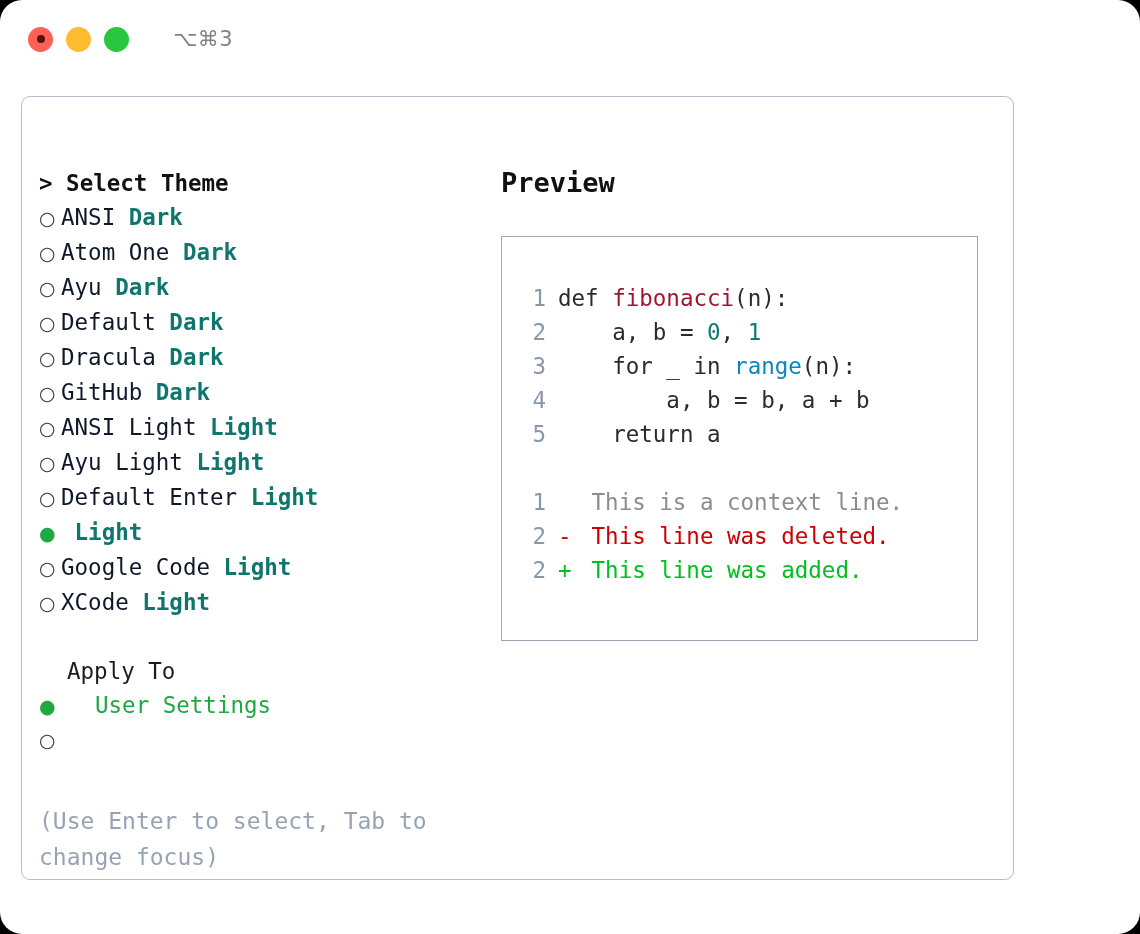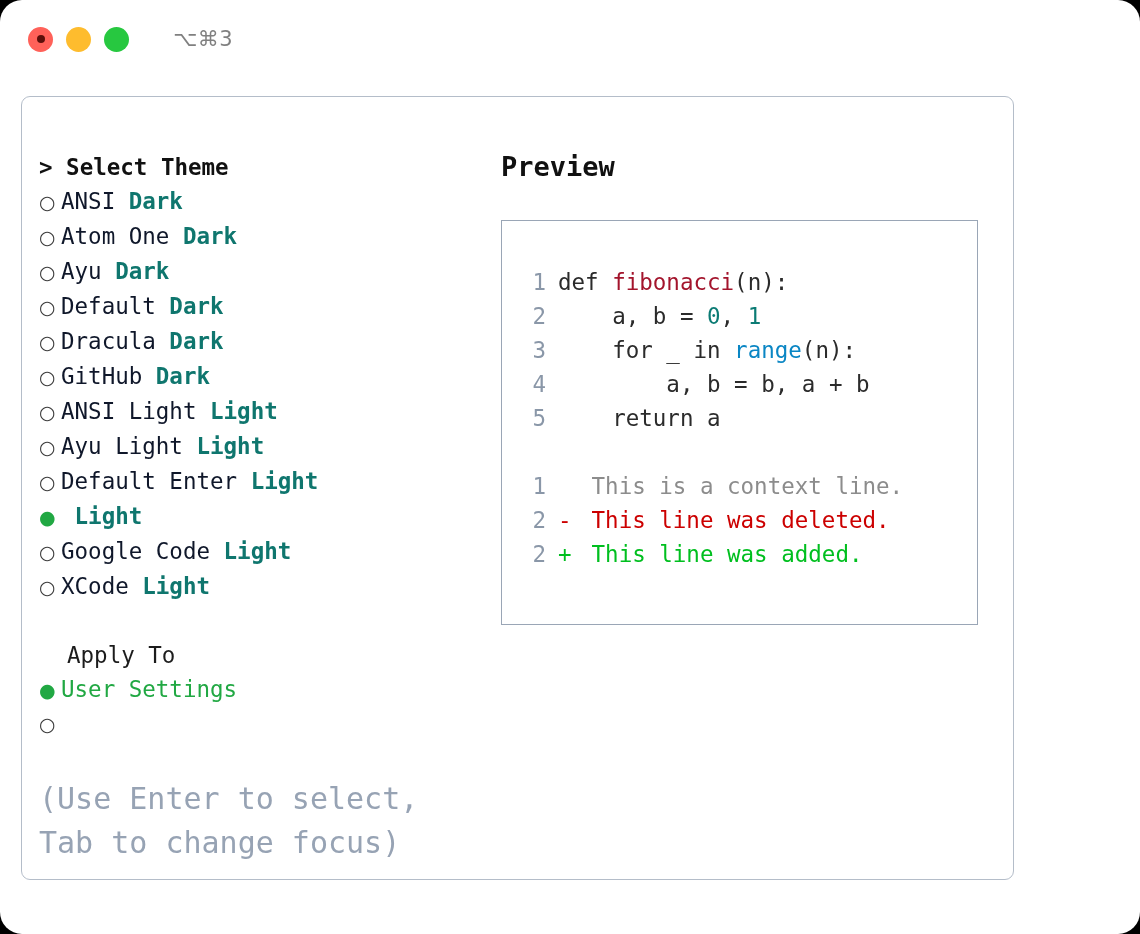--- a/index.html
+++ b/index.html
@@ -75,21 +75,21 @@
     width: 993px;
     height: 784px;
     border: 1.5px solid #b4bdc9;
     border-radius: 9px;
     box-sizing: border-box;
     background: #ffffff;
   }
 
   #panel-inner {
     position: absolute;
-    left: 0; top: 0;
+    left: 0; top: 16px;
     width: 100%;
     height: 100%;
   }
 
   
   #theme-column {
     position: absolute;
     left: 17px;
     top: 53px;
     width: 450px;
@@ -133,28 +133,28 @@
     padding-left: 28px;
     white-space: pre;
   }
   .apply-row {
     display: flex;
     align-items: baseline;
     line-height: 34px;
     font-size: 22.5px;
     white-space: pre;
   }
-  .apply-row .apply-label { color: #2b2b2b; }
+  .apply-row .apply-label { color: #2b2b2b; margin-left: 34px; }
   .apply-row.selected .apply-label { color: #21a843; }
   .apply-row.selected .bullet { color: #21a843; }
 
   #hint-text {
-    margin-top: 36px;
-    font-size: 30px;
-    line-height: 44px;
+    margin-top: 46px;
+    font-size: 23px;
+    line-height: 36px;
     color: #97a3b4;
     width: 410px;
   }
 
   
   #preview-column {
     position: absolute;
     left: 479px;
     top: 53px;
     width: 490px;

